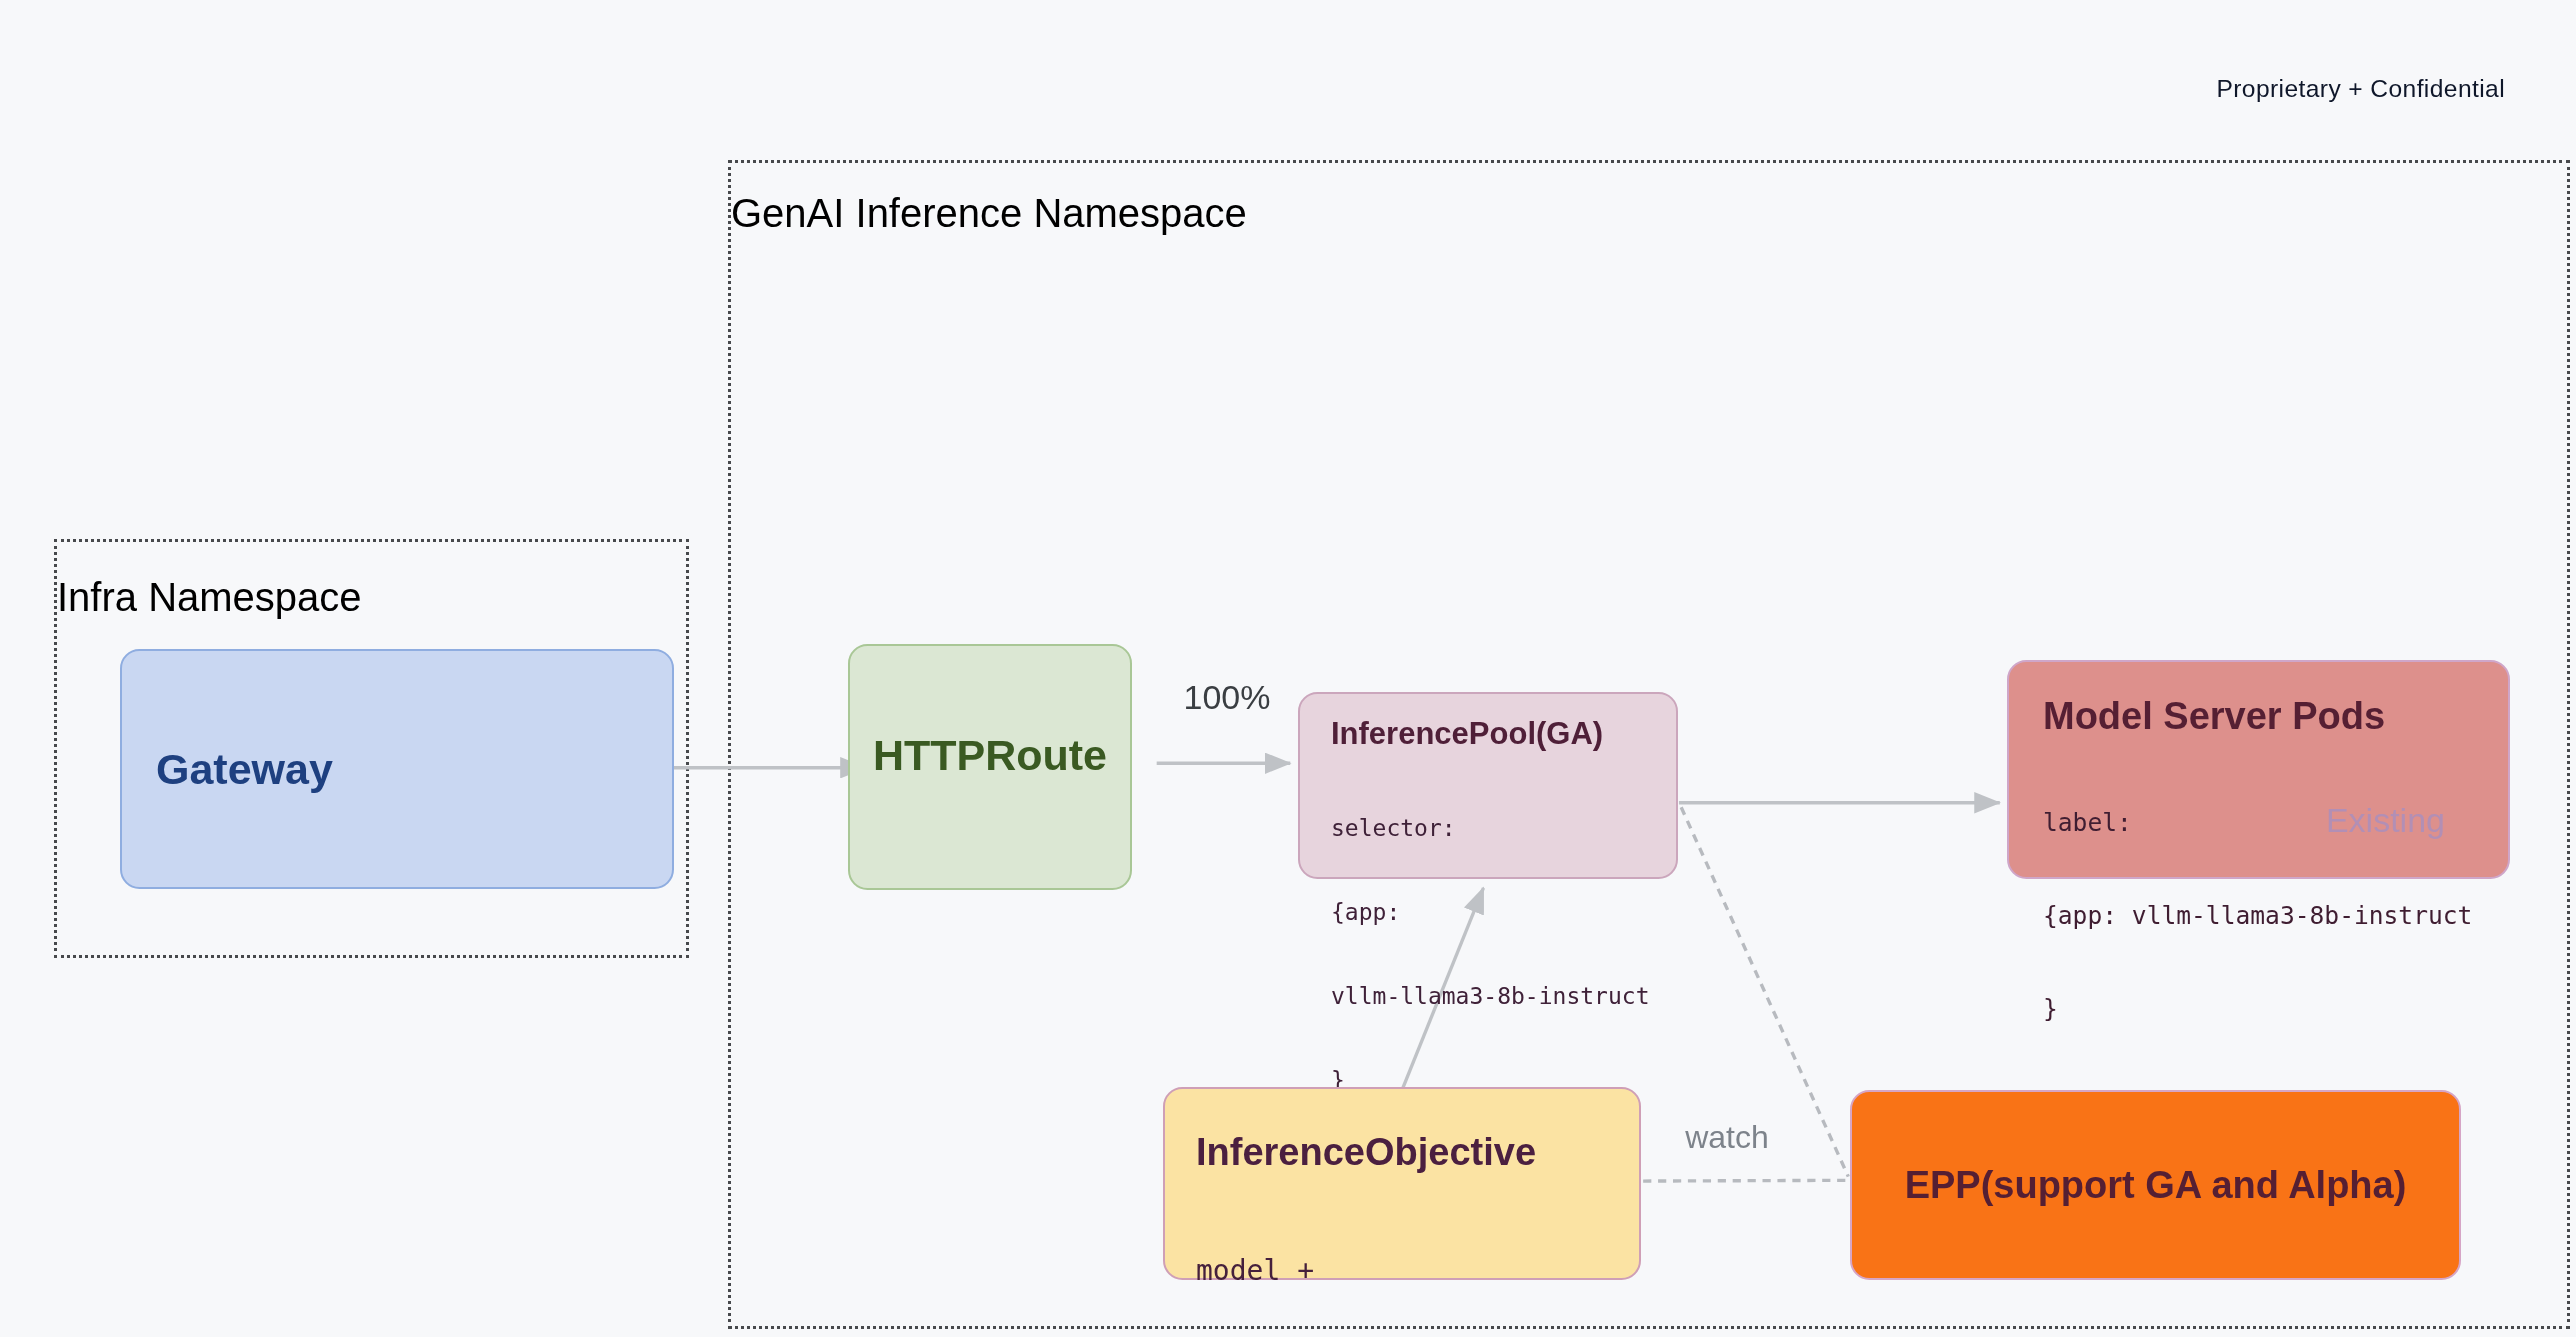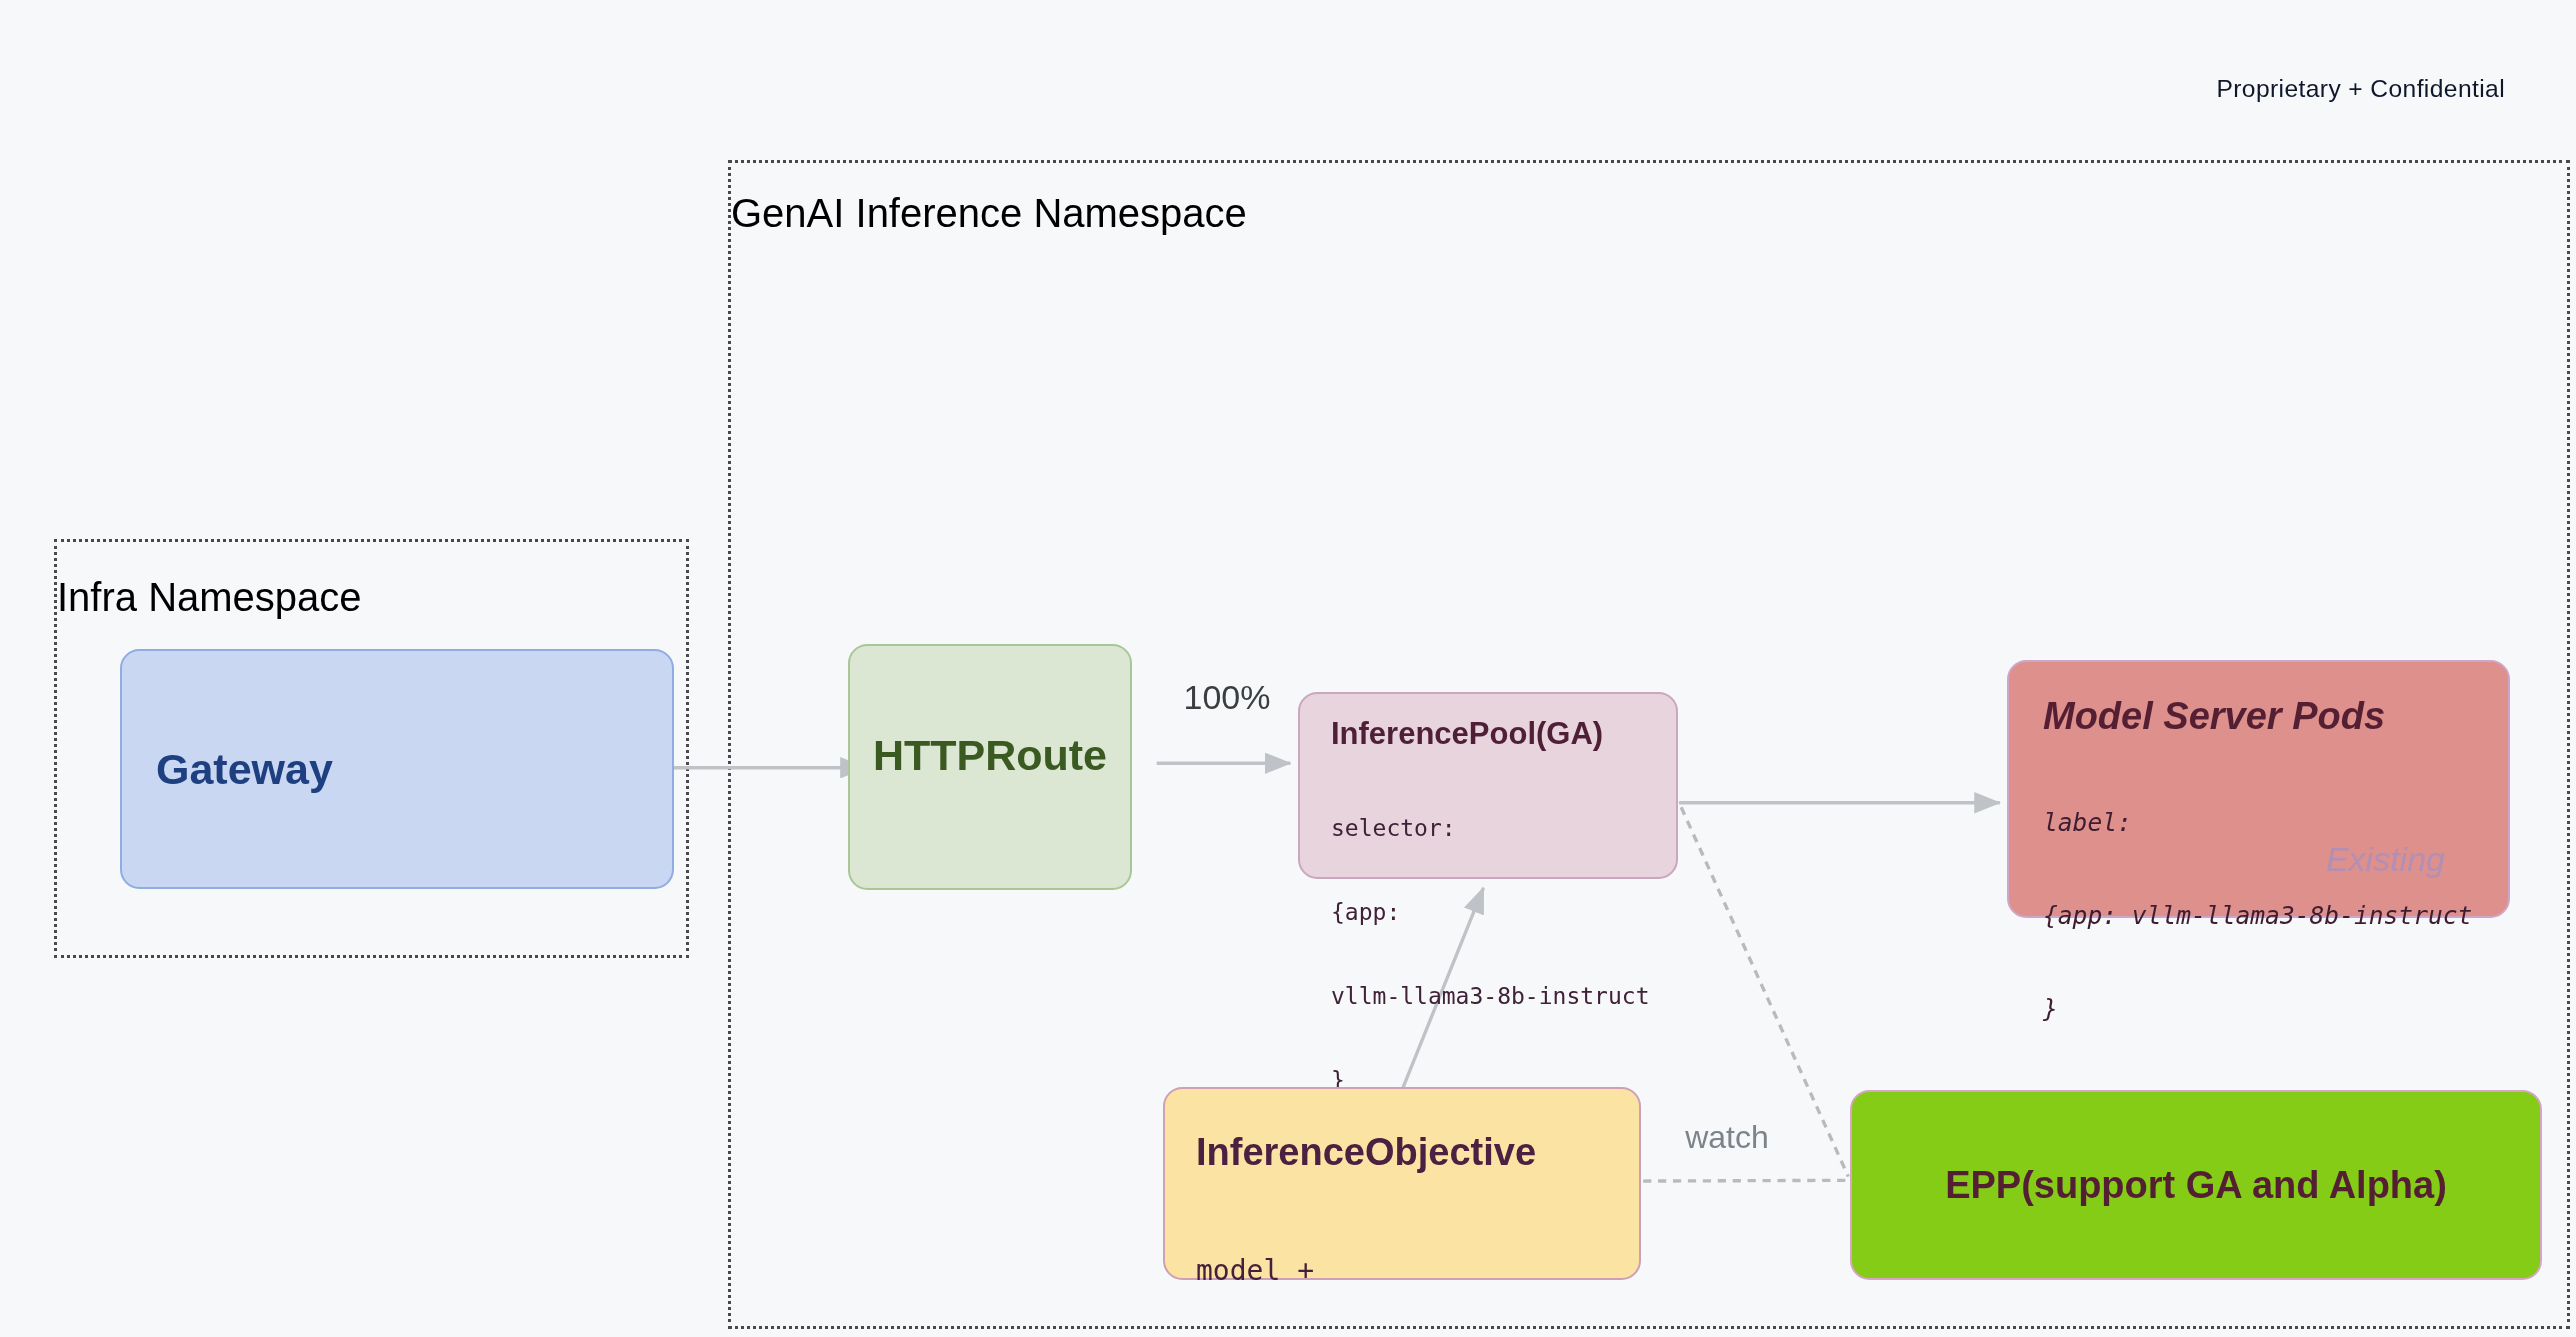--- a/index.html
+++ b/index.html
@@ -88,25 +88,24 @@
     background: #e7d4dd;
     border: 2.2px solid #cba6bc;
     padding: 22.4px 18px 0 31px;
   }
   .node.inference-pool .node-title {
     color: #4f1f38; font-size: 31px; font-weight: 700; line-height: 36px;
   }
   .node.inference-pool .code { margin-top: 5.2px; font-size: 23px; line-height: 28px; color: #3f2138; }
 
   .node.model-server {
-    left: 2007px; top: 660px; width: 503px; height: 258px;
+    left: 2007px; top: 660px; width: 503px; height: 219px;
     background: #dd908c;
     border: 2.2px solid #cfa6c9;
     padding: 31px 22px 0 34px;
-    font-style: italic;
   }
   .node.model-server .node-title {
     color: #551f33; font-size: 38px; font-weight: 700; line-height: 46px;
   }
   .node.model-server .code { margin-top: 6px; font-size: 24.6px; line-height: 31px; color: #3f1d31; }
   .node.model-server .existing-tag {
     position: absolute;
     right: 63px; bottom: 37px;
     color: #b28fb5; font-size: 34px; font-weight: 400;
   }
@@ -116,22 +115,22 @@
     background: #fbe3a3;
     border: 2.2px solid #cf9fb6;
     padding: 40px 28px 0 31px;
   }
   .node.inference-objective .node-title {
     color: #4b2040; font-size: 38px; font-weight: 700; line-height: 46px;
   }
   .node.inference-objective .code { margin-top: 3px; font-size: 28px; line-height: 37px; color: #45203c; }
 
   .node.epp {
-    left: 1850px; top: 1090px; width: 692px; height: 190px;
-    background: #84cc16;
+    left: 1850px; top: 1090px; width: 611px; height: 190px;
+    background: #f97316;
     border: 2.2px solid #d6a5c6;
     display: flex; align-items: center; justify-content: center;
   }
   .node.epp .big-label {
     color: #551f33; font-size: 38px; font-weight: 700;
   }
 
   .code {
     font-family: "DejaVu Sans Mono", monospace;
     white-space: pre;

